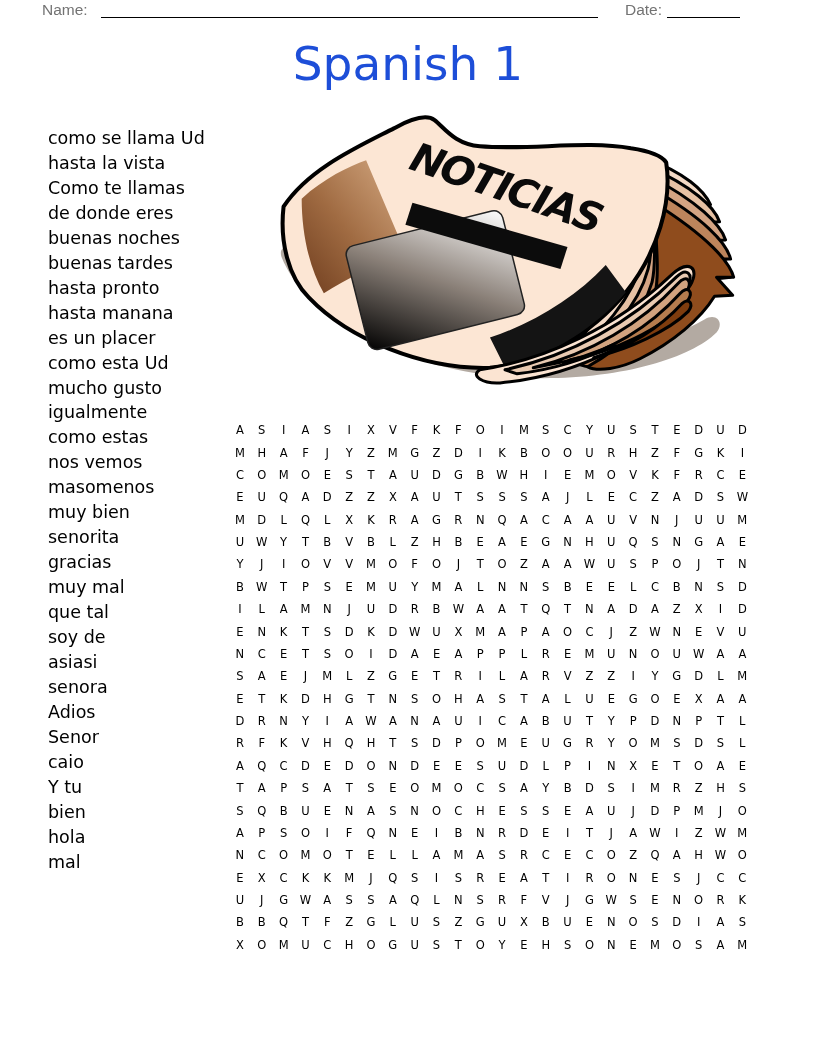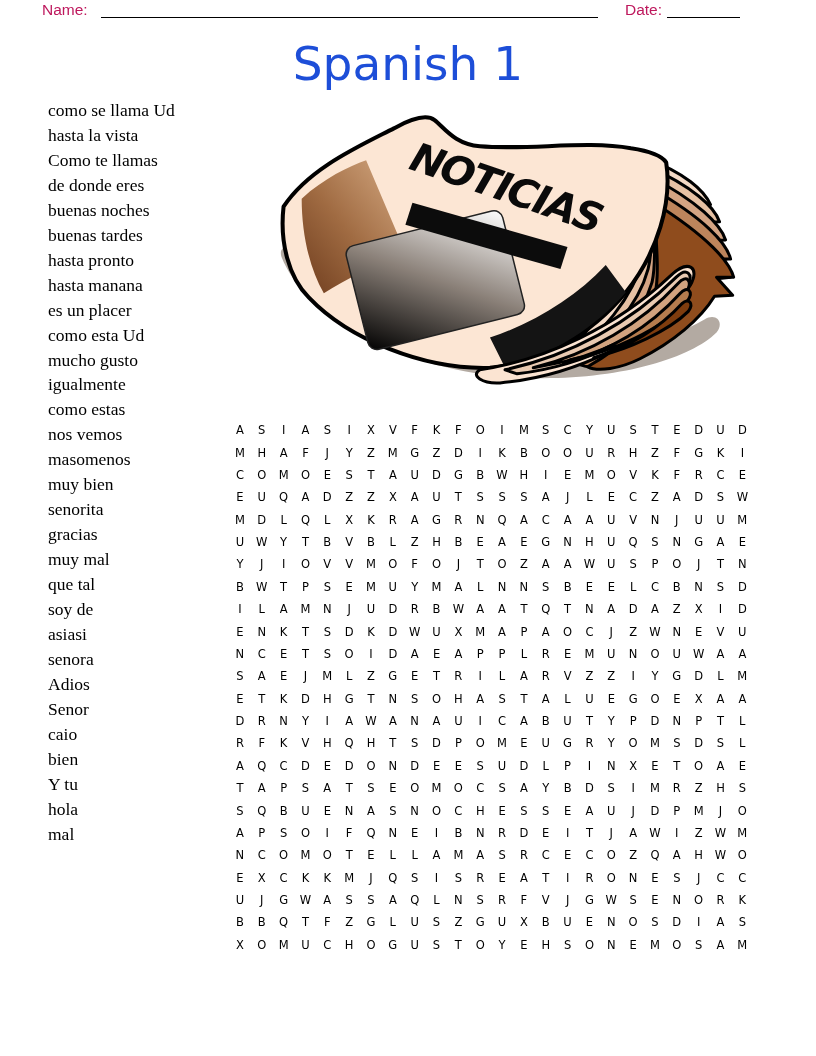--- a/index.html
+++ b/index.html
@@ -7,36 +7,36 @@
   body{
     width:816px;height:1056px;background:#ffffff;position:relative;
     font-family:"DejaVu Sans",sans-serif;color:#000;
     -webkit-font-smoothing:antialiased;overflow:hidden;
   }
   .page{position:absolute;inset:0;}
 
   
   .hdr-label{
     position:absolute;top:1px;font-family:"Liberation Sans",sans-serif;
-    font-size:15.5px;color:#be185d;
+    font-size:15.5px;color:#737373;
   }
   .name-label{left:42px;}
   .date-label{left:625px;}
   .fill-line{position:absolute;border-bottom:1.6px solid #000;height:16px;top:1px;}
   .name-line{left:101px;width:497px;}
   .date-line{left:667px;width:73px;}
 
   
   .title{
     position:absolute;top:36px;left:0;width:100%;text-align:center;
     font-size:47px;font-weight:400;letter-spacing:0px;color:#1d4ed8;
   }
 
   
-  .word-list{position:absolute;left:48px;top:98px;font-family:Liberation Serif, serif;}
+  .word-list{position:absolute;left:48px;top:126px;}
   .word{
     font-size:17.5px;line-height:24.95px;white-space:nowrap;color:#000;
   }
 
   
   .letter-grid{
     position:absolute;left:229px;top:419px;
     display:grid;grid-template-columns:repeat(24,21.85px);grid-auto-rows:22.39px;
   }
   .cell{
@@ -79,22 +79,22 @@
       <div class="word">senorita</div>
       <div class="word">gracias</div>
       <div class="word">muy mal</div>
       <div class="word">que tal</div>
       <div class="word">soy de</div>
       <div class="word">asiasi</div>
       <div class="word">senora</div>
       <div class="word">Adios</div>
       <div class="word">Senor</div>
       <div class="word">caio</div>
+      <div class="word">Y tu</div>
       <div class="word">bien</div>
-      <div class="word">Y tu</div>
       <div class="word">hola</div>
       <div class="word">mal</div>
     </div>
 
   <div class="newspaper">
     <svg width="486" height="292" viewBox="0 0 480 290">
       <defs>
         <linearGradient id="gband" x1="0" y1="1" x2="1" y2="0">
           <stop offset="0" stop-color="#6f3d1e"></stop>
           <stop offset="0.45" stop-color="#a06b42"></stop>

